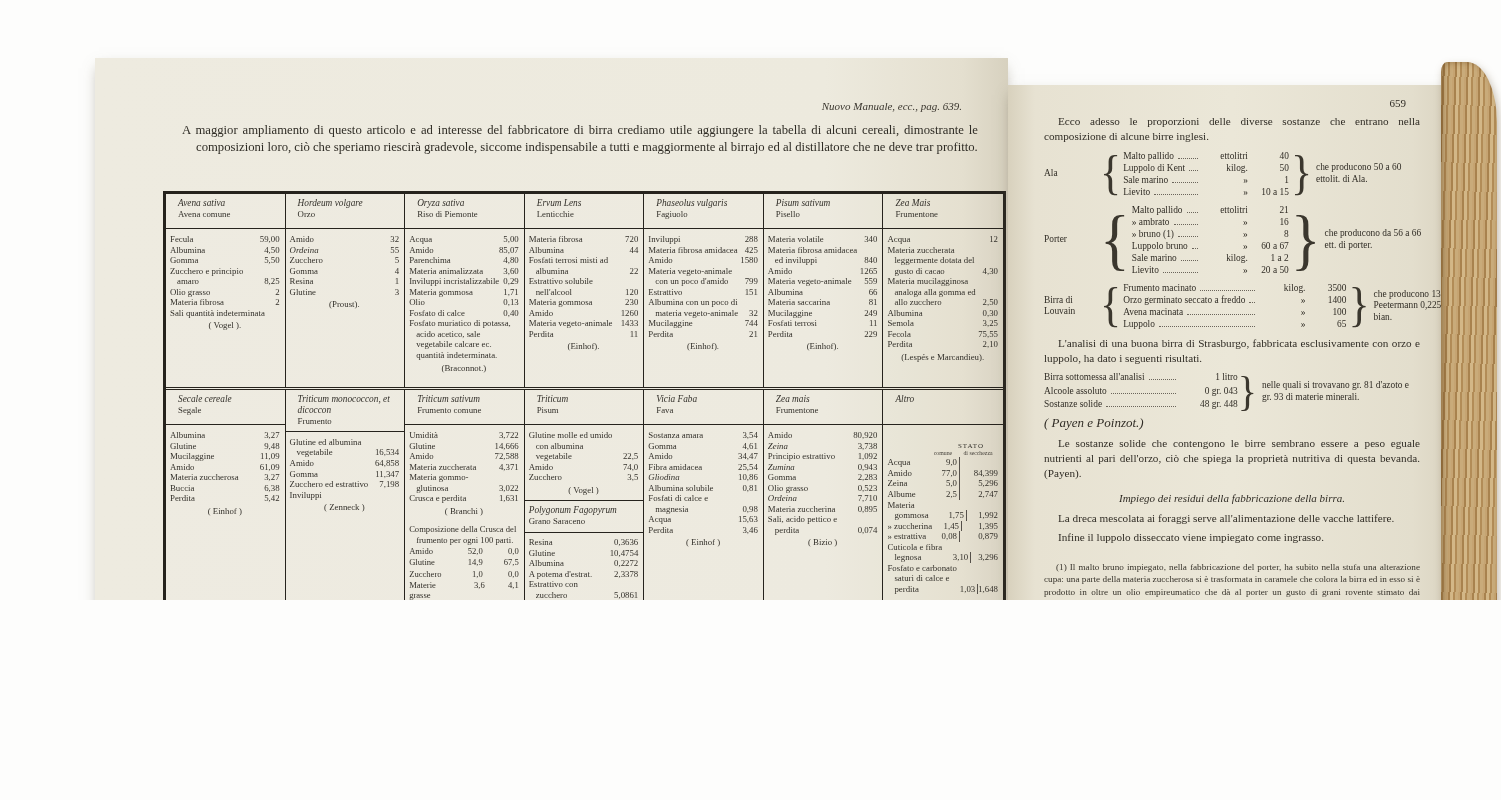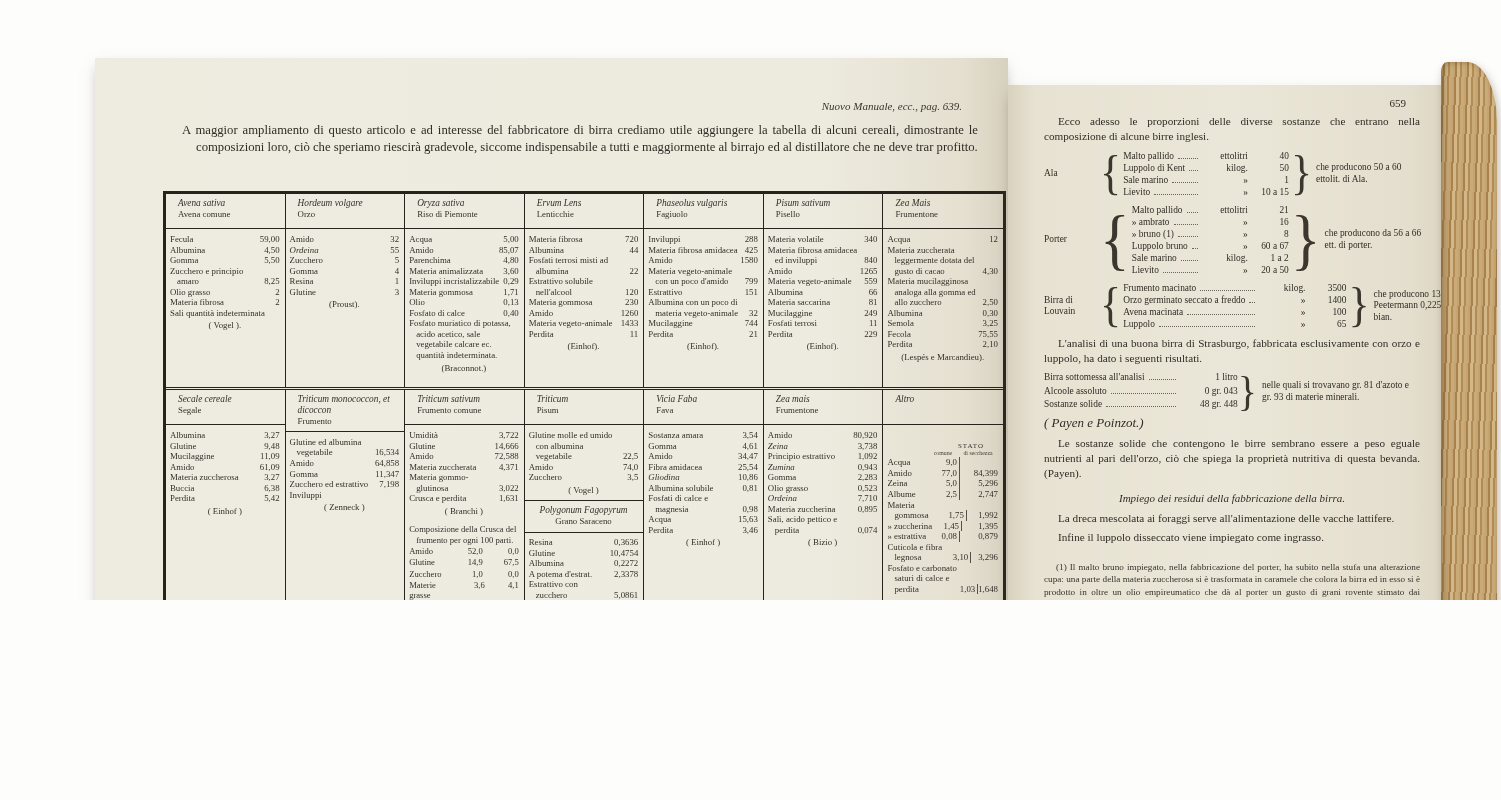--- a/index.html
+++ b/index.html
@@ -34,21 +34,21 @@
   .latin{font-style:italic;font-size:9.3px;}
   .common{font-size:8.8px;}
   .t-body{padding:5px 5px 3px 4px;}
   .t-item{display:flex;align-items:flex-end;}
   .t-label{flex:1 1 auto;padding-left:7px;text-indent:-7px;}
   .ital{font-style:italic;}
   .t-val{margin-left:3px;white-space:nowrap;}
   .t-src{text-align:center;margin-top:2px;}
   .t-note{padding-left:7px;text-indent:-7px;margin-top:2px;text-align:left;}
   .inner-rule{border-top:1px solid #26231d;margin:5px -5px 4px -4px;}
-  .sub-head{text-align:center;margin:2px 0 3px;}
+  .sub-head{text-align:left;margin:2px 0 3px;}
   
   .c-caption{margin-top:8px;padding-left:7px;text-indent:-7px;font-size:8.6px;}
   .c-row{display:flex;font-size:8.6px;margin-top:1px;}
   .c-l{flex:1 1 auto;}
   .c-a{width:30px;text-align:right;white-space:nowrap;}
   .c-b{width:36px;text-align:right;white-space:nowrap;}
   .c-total .c-a,.c-total .c-b{border-top:1px solid #3a362e;padding-top:1px;text-align:center;}
   .c-sa,.c-sb{width:44px;text-align:right;white-space:nowrap;}
   
   .s-head{text-align:right;padding-right:14px;font-size:7px;letter-spacing:1px;margin-top:12px;}

